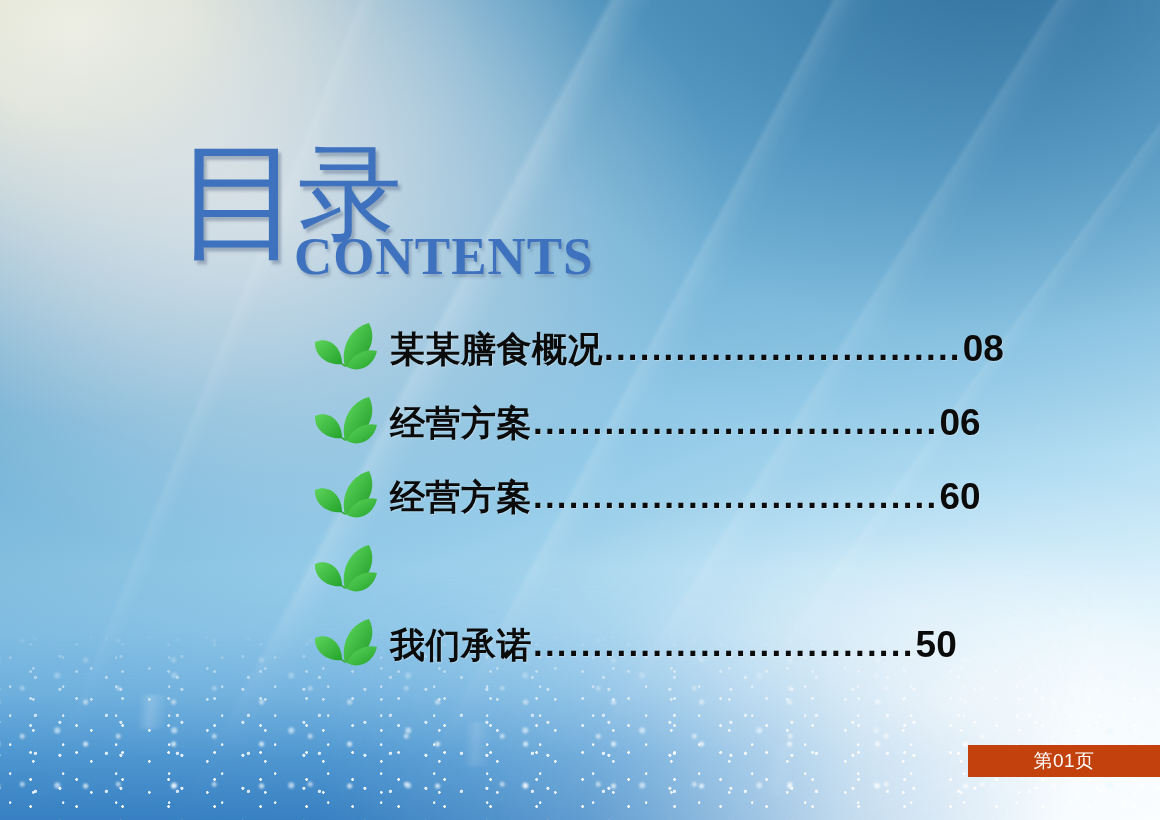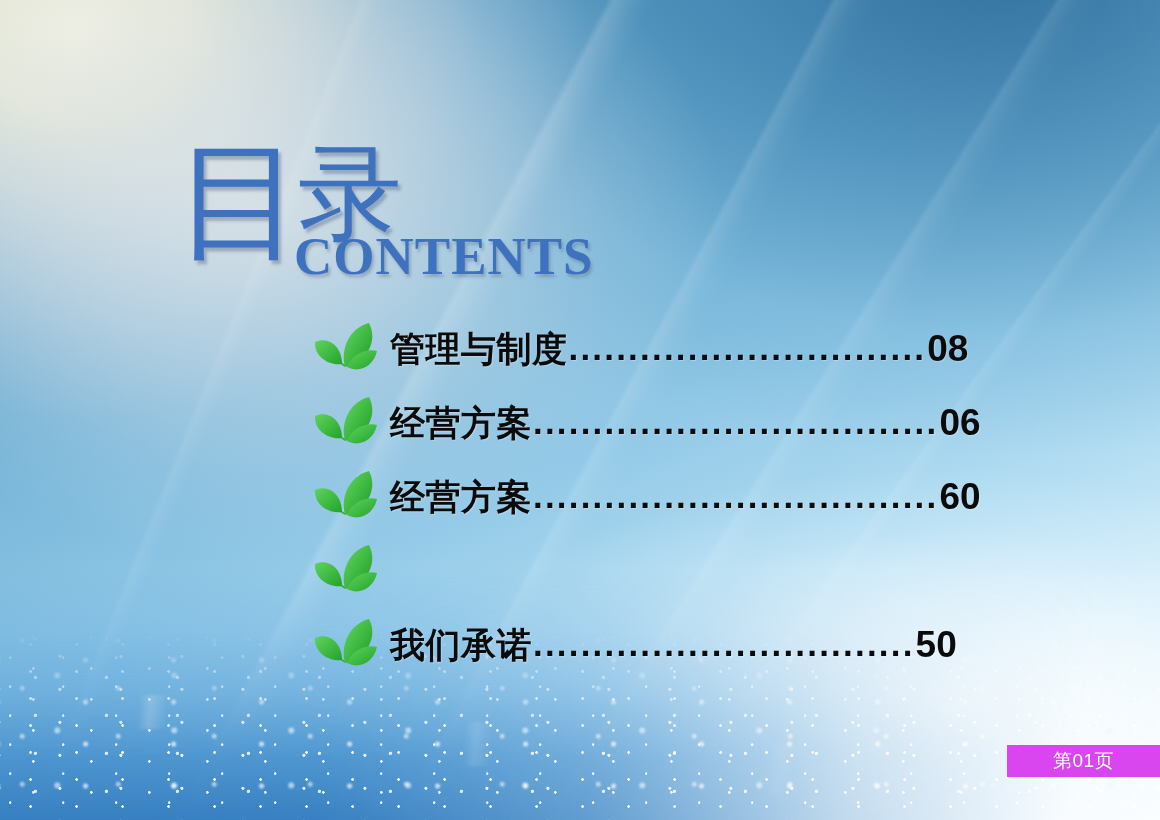--- a/index.html
+++ b/index.html
@@ -239,23 +239,23 @@
     font-size: 37px;
     letter-spacing: 0px;
   }
   .toc-row.gap .toc-page { padding-left: 12px; }
 
   
   .page-badge {
     position: absolute;
     right: 0;
     top: 745px;
-    width: 153px;
+    width: 192px;
     height: 32px;
-    background: #d946ef;
+    background: #c2410c;
     display: flex;
     align-items: center;
     justify-content: center;
   }
   .page-badge-label {
     color: #ffffff;
     font-size: 19px;
     letter-spacing: 0.5px;
   }
 </style>
@@ -297,21 +297,21 @@
               <stop offset="1" stop-color="#1f9a26"></stop>
           </linearGradient>
         </defs>
         <path d="M33 46 C26 42 18 34 14 22" stroke="#3aa83c" stroke-width="1.6" fill="none"></path>
         <path d="M33 46 C36 40 42 34 50 30" stroke="#3aa83c" stroke-width="1.6" fill="none"></path>
         <path d="M30 44 C16 46 2 36 3 22 C16 16 30 26 30 44 Z" fill="url(#lgA1)"></path>
         <path d="M33 47 C28 28 38 8 57 3 C66 20 56 42 33 47 Z" fill="url(#lgA2)"></path>
         <path d="M35 47 C40 34 54 28 65 31 C62 45 48 54 35 47 Z" fill="url(#lgA1)"></path>
       </svg>
       <div class="toc-text">
-        <span class="toc-label">管理与制度</span>
+        <span class="toc-label">某某膳食概况</span>
         <span class="toc-dots">..............................</span>
         <span class="toc-page">08</span>
       </div>
     </div>
 
     <div class="toc-row">
       <svg class="leaf-icon" viewBox="0 0 66 58">
         <path d="M33 46 C26 42 18 34 14 22" stroke="#3aa83c" stroke-width="1.6" fill="none"></path>
         <path d="M33 46 C36 40 42 34 50 30" stroke="#3aa83c" stroke-width="1.6" fill="none"></path>
         <path d="M30 44 C16 46 2 36 3 22 C16 16 30 26 30 44 Z" fill="url(#lgA1)"></path>

